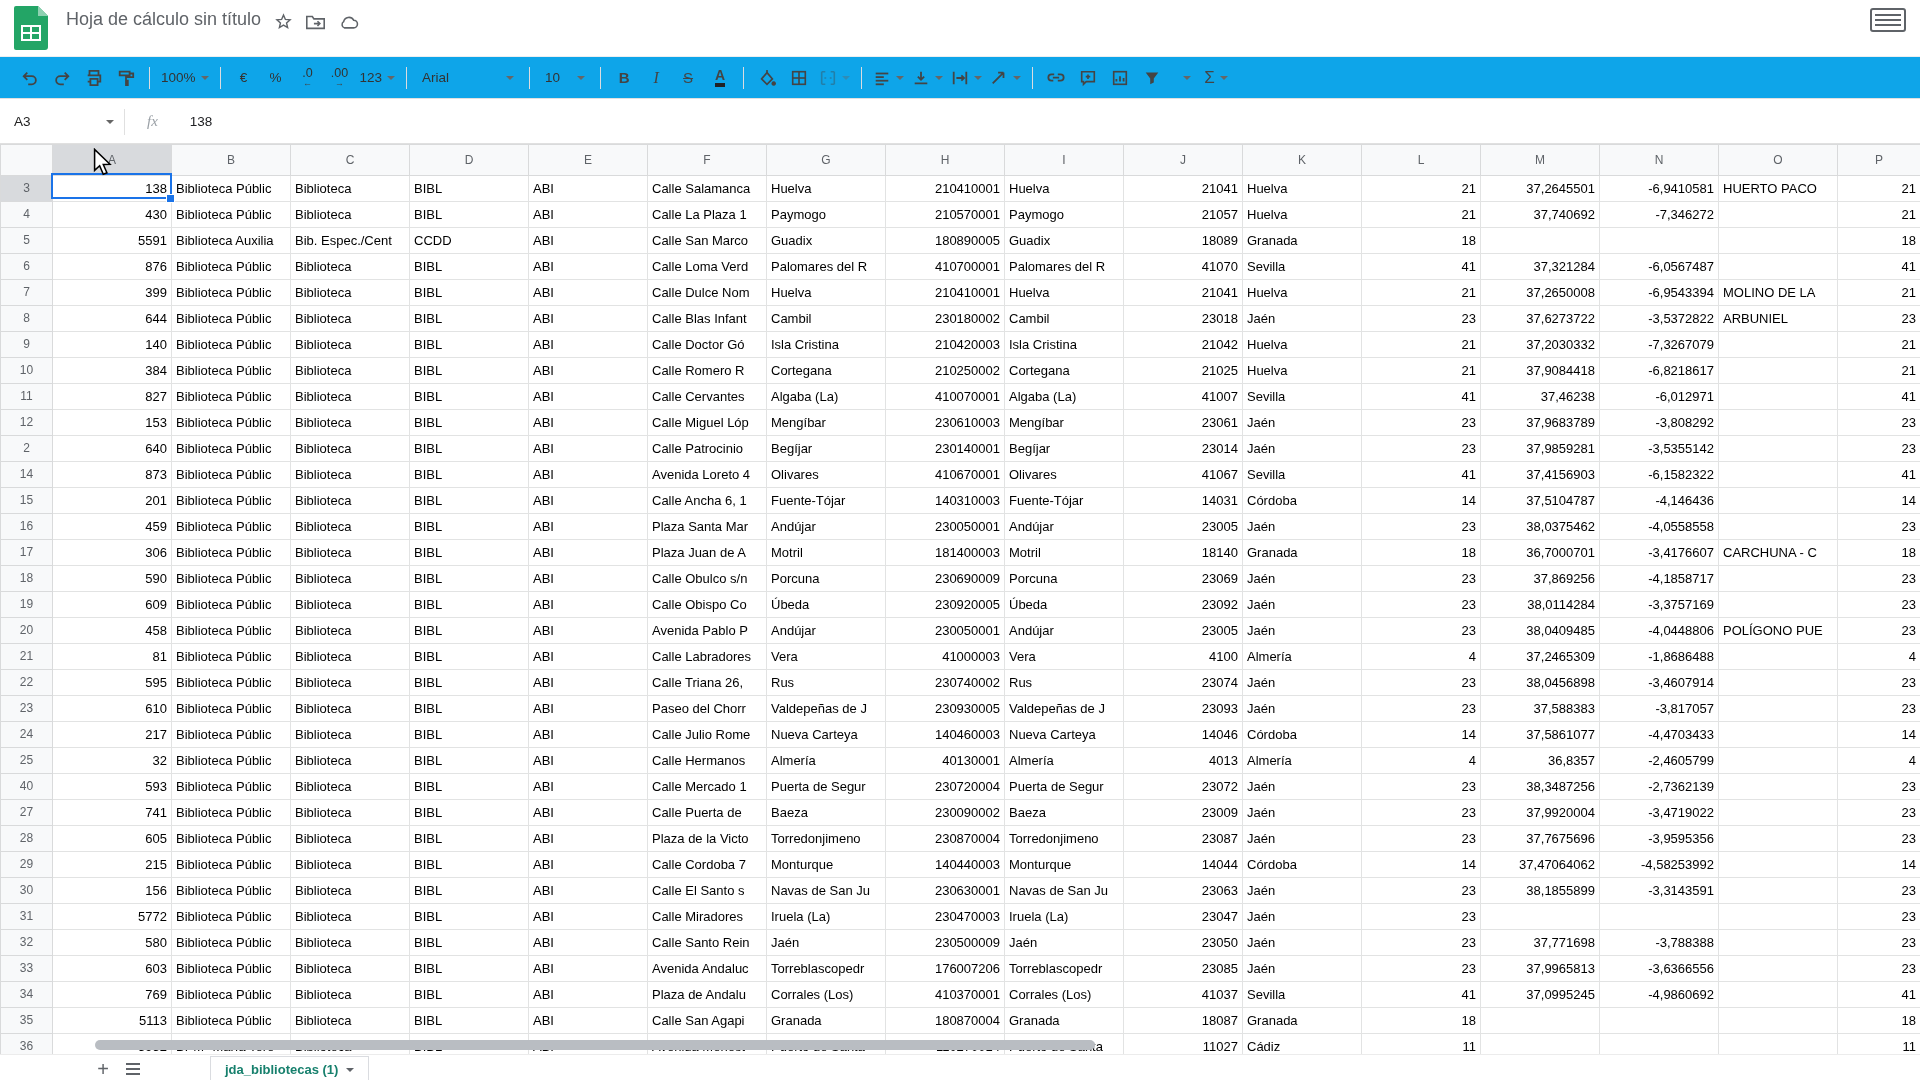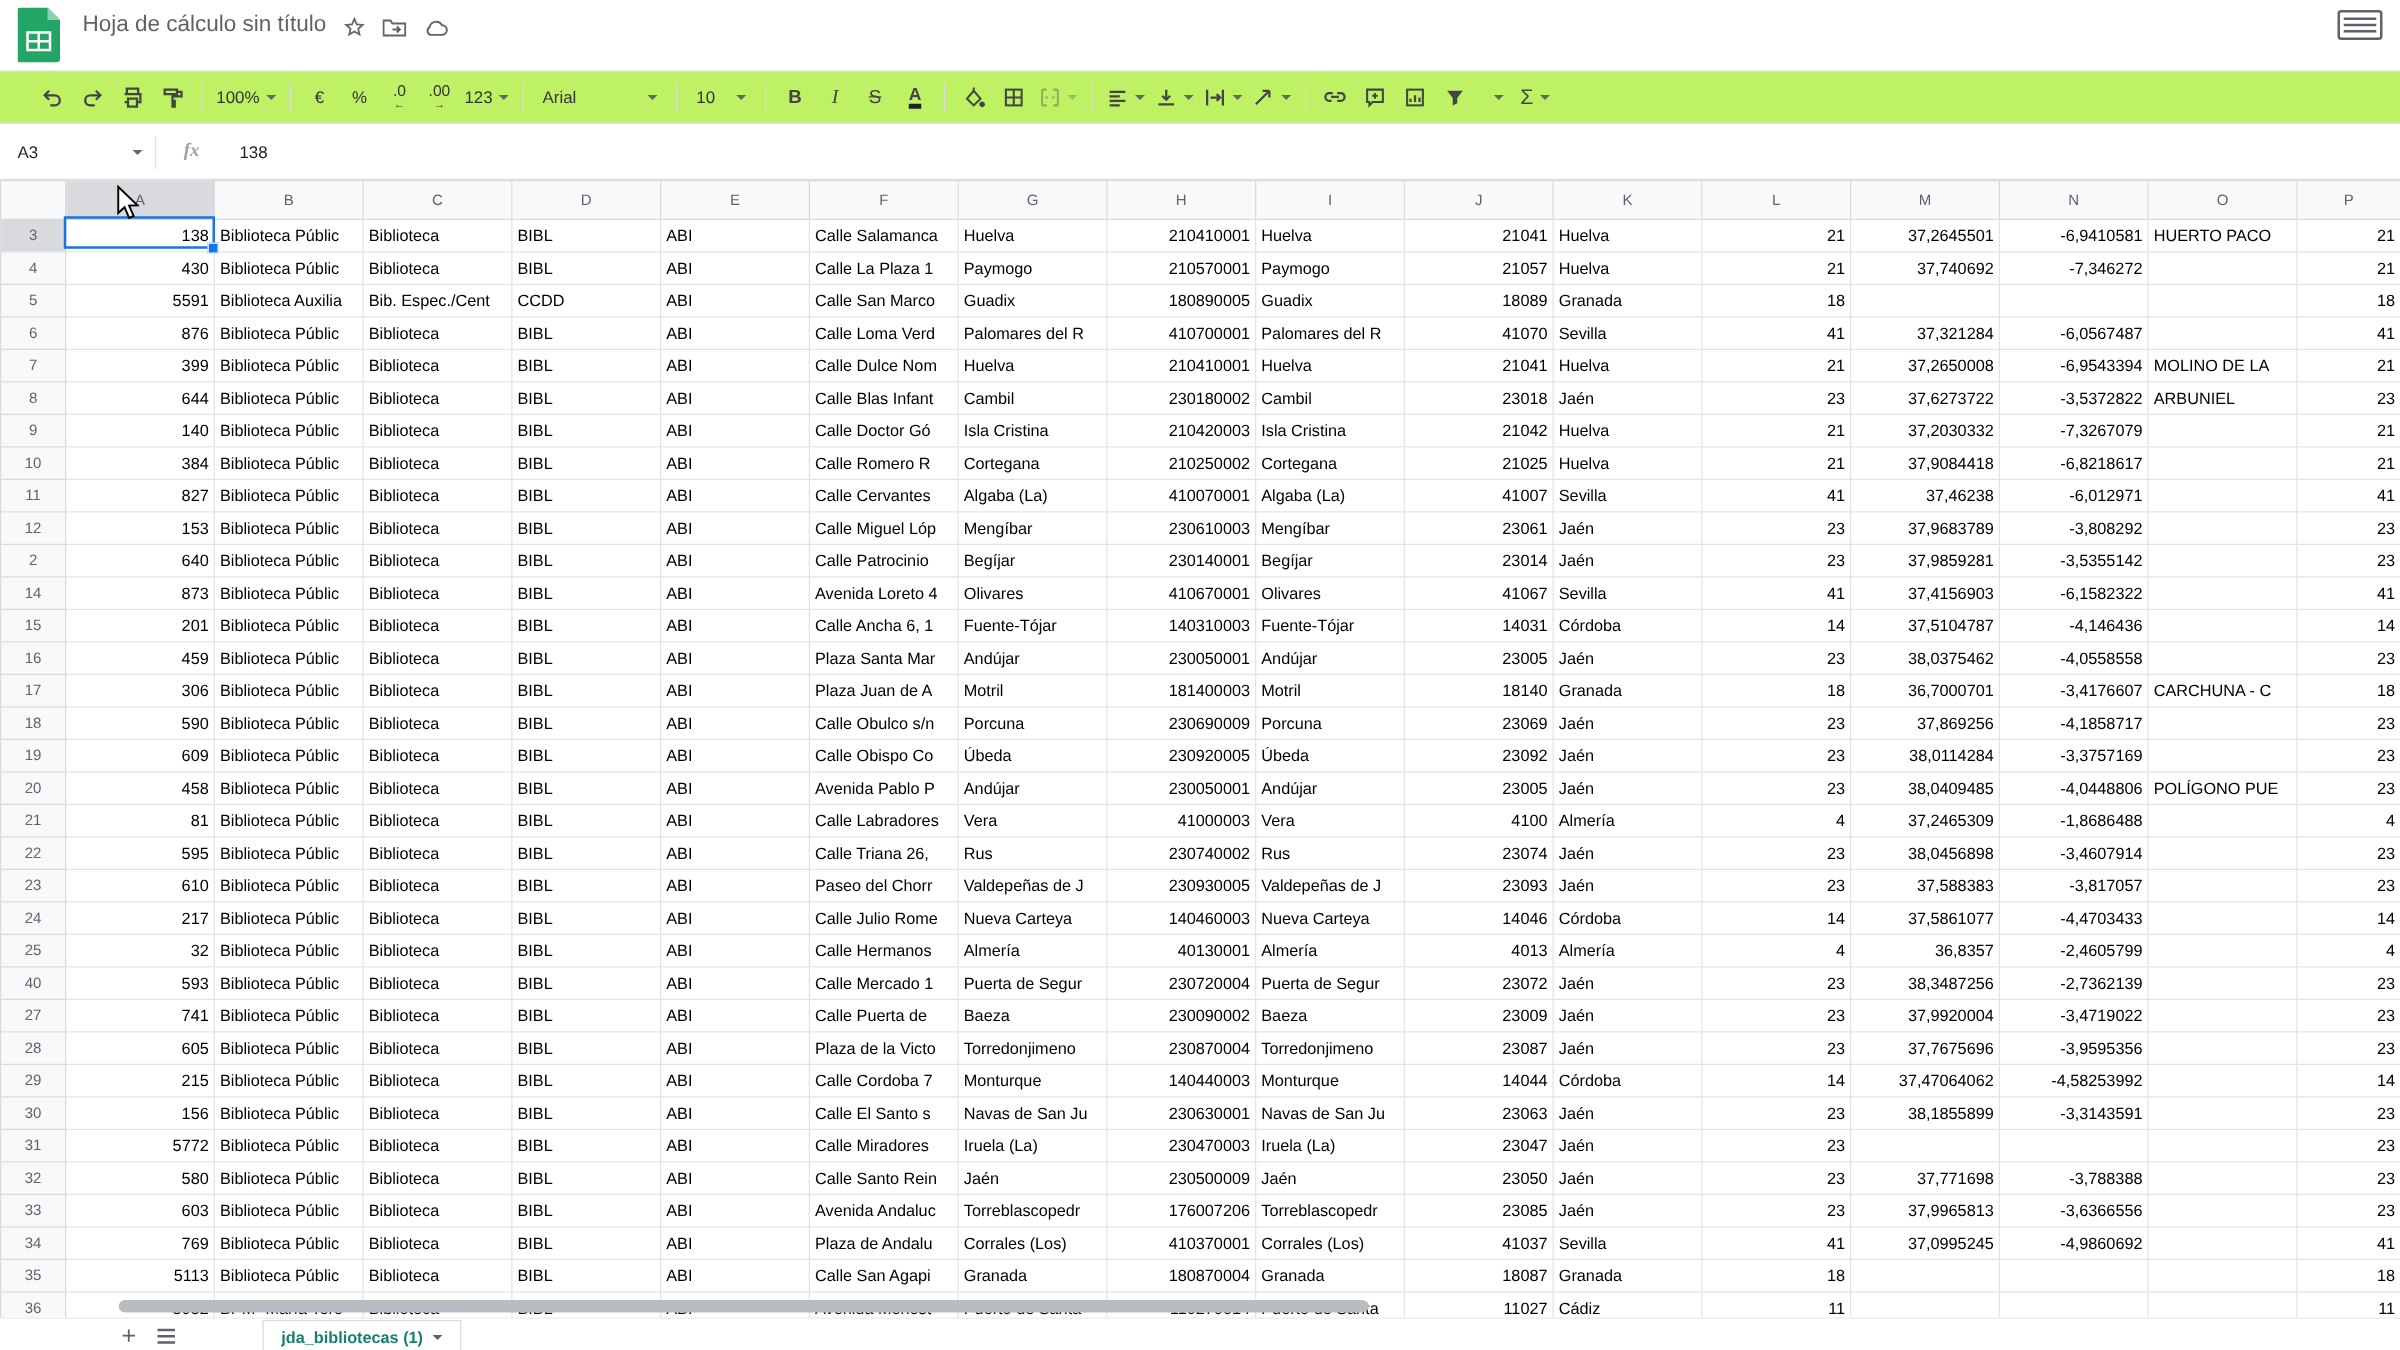--- a/index.html
+++ b/index.html
@@ -15,42 +15,42 @@
   .doc-title{font-size:18px;color:#5f6368;}
   .title-ico{color:#5f6368;display:flex;align-items:center;}
   .menubar{position:absolute;left:66px;top:31px;height:22px;display:flex;align-items:center;gap:19px;font-size:14.5px;color:#202124;}
   .menu-item{cursor:default;}
   .last-mod{color:#9aa0a6;font-size:13px;text-decoration:underline;margin-left:8px;}
   .feed-ico{position:absolute;right:14px;top:8px;width:26px;height:20px;border:2px solid #5f6368;border-radius:3px;
     display:flex;flex-direction:column;justify-content:center;gap:3px;padding:0 3px;}
   .feed-ico i{display:block;height:2px;background:#5f6368;}
   
   .toolbar{position:absolute;left:0;top:56px;width:1920px;height:43px;border-top:1px solid #eceef0;
-    border-bottom:1px solid #e0e0e0;display:flex;align-items:center;padding-left:26px;box-sizing:border-box;background:#bef264;}
+    border-bottom:1px solid #e0e0e0;display:flex;align-items:center;padding-left:14px;box-sizing:border-box;background:#0ea5e9;}
   .tbtn{display:flex;align-items:center;justify-content:center;min-width:24px;height:26px;margin:0 4px;color:#444;
     font-size:14px;border-radius:2px;}
   .tbtn svg{display:block;}
   .tbtn.txt{font-size:13.5px;color:#333;}
   .tbtn.disabled{opacity:.38;}
   .sep{width:1px;height:22px;background:#dadce0;margin:0 7px;}
   .caret{width:0;height:0;border-left:4px solid transparent;border-right:4px solid transparent;border-top:4px solid #666;margin-left:5px;}
   .bold-b{font-weight:bold;font-size:15px;}
   .ital-i{font-style:italic;font-family:"Liberation Serif",serif;font-size:16px;}
   .strike-s{text-decoration:line-through;font-size:15px;}
   .color-a{font-size:14px;font-weight:bold;line-height:12px;text-align:center;}
   .color-a .bar{display:block;height:4px;background:#202124;margin-top:2px;}
   .stack{display:flex;flex-direction:column;align-items:center;line-height:10px;font-size:12.5px;}
   .stack .mini{font-size:9px;color:#444;}
   .sigma{font-size:17px;}
   
   .formulabar{position:absolute;left:0;top:100px;width:1920px;height:44px;border-bottom:1px solid #e0e0e0;
     display:flex;align-items:center;background:#fff;box-sizing:border-box;}
   .namebox{width:100px;display:flex;align-items:center;justify-content:space-between;padding:0 10px 0 14px;font-size:13.5px;color:#222;gap:23px;}
   .fb-sep{width:1px;height:26px;background:#e0e0e0;}
-  .fx{font-family:"Liberation Serif",serif;font-style:italic;color:#9aa0a6;font-size:15px;margin:0 18px 0 22px;font-weight:bold;}
+  .fx{font-family:"Liberation Serif",serif;font-style:italic;color:#9aa0a6;font-size:15px;margin:0 18px 0 22px;}
   .fb-value{font-size:13.5px;color:#202124;margin-left:14px;}
   
   .gridwrap{position:absolute;left:0;top:144px;width:1920px;height:912px;overflow:hidden;background:#fff;}
   table.sheet{border-collapse:collapse;table-layout:fixed;width:1920px;}
   table.sheet th,table.sheet td{border:1px solid #e2e3e3;padding:0 4px;overflow:hidden;white-space:nowrap;
     font-size:13px;font-weight:normal;height:25px;line-height:25px;box-sizing:border-box;}
   table.sheet thead th{background:#f8f9fa;color:#5f6368;font-size:12px;text-align:center;height:30px;line-height:30px;border-color:#d9dadb;}
   table.sheet td{color:#000;background:#fff;}
   table.sheet th.rowh{background:#f8f9fa;color:#5f6368;font-size:12px;text-align:center;border-color:#d9dadb;}
   table.sheet th.sel{background:#d8dadd;}

